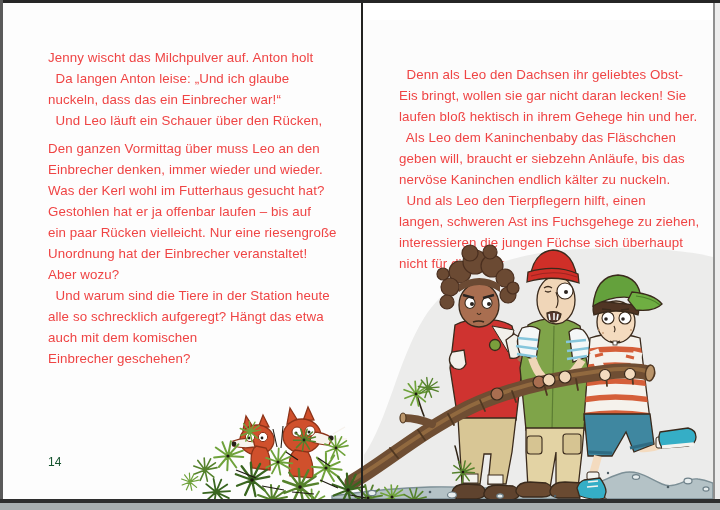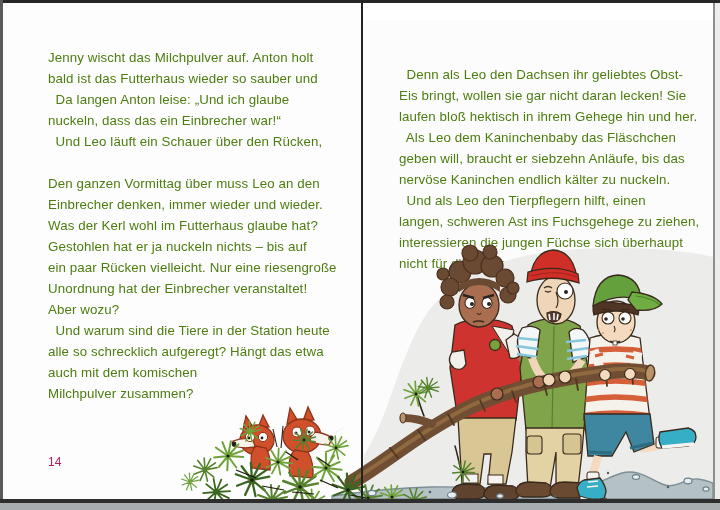--- a/index.html
+++ b/index.html
@@ -11,55 +11,54 @@
   .edge-bottom-dark{position:absolute;left:0;top:499px;width:720px;height:4px;background:#2e2e2e;z-index:6;}
   .edge-bottom-gray{position:absolute;left:0;top:503px;width:720px;height:7px;background:#a8aeb0;z-index:6;}
   .edge-right-line{position:absolute;left:713px;top:3px;width:2px;height:496px;background:#8f8f8f;z-index:6;}
   .edge-right-out{position:absolute;left:715px;top:3px;width:5px;height:496px;background:#ededed;z-index:6;}
   .gutter-line{position:absolute;left:361px;top:3px;width:2px;height:496px;background:#222220;z-index:5;}
   
   .page{position:absolute;top:3px;height:496px;background:#fdfdfd;z-index:1;}
   .page-left{left:3px;width:358px;}
   .page-right{left:363px;width:350px;background:#fcfcfc;margin-top:17px;}
   
-  .text-block{position:absolute;color:#4d7c0f;font-size:13.3px;line-height:21px;z-index:4;}
+  .text-block{position:absolute;color:#ef4444;font-size:13.3px;line-height:21px;z-index:4;}
   .tb-left{left:45px;top:44px;width:310px;}
   .tb-right{left:36px;top:44px;width:312px;}
   .para .line{white-space:pre;letter-spacing:0.1px;}
-  .para-gap{margin-top:21px;}
-  .page-number{position:absolute;left:45px;top:452px;font-size:12px;color:#be185d;z-index:4;}
+  .para-gap{margin-top:7px;}
+  .page-number{position:absolute;left:45px;top:452px;font-size:12px;color:#14532d;z-index:4;}
   
   .illu{position:absolute;left:0;top:0;width:720px;height:510px;z-index:3;pointer-events:none;}
 </style>
 </head>
 <body>
 
 <div class="screen">
 
   <div class="page page-left">
     <div class="text-block tb-left">
       <div class="para">
           <div class="line">Jenny wischt das Milchpulver auf. Anton holt</div>
-          <div class="line">bald ist das Futterhaus wieder so sauber und</div>
           <div class="line">  Da langen Anton leise: „Und ich glaube</div>
           <div class="line">nuckeln, dass das ein Einbrecher war!“</div>
           <div class="line">  Und Leo läuft ein Schauer über den Rücken,</div>
         </div>
       <div class="para para-gap">
           <div class="line">Den ganzen Vormittag über muss Leo an den</div>
           <div class="line">Einbrecher denken, immer wieder und wieder.</div>
-          <div class="line">Was der Kerl wohl im Futterhaus glaube hat?</div>
-          <div class="line">Gestohlen hat er ja nuckeln nichts – bis auf</div>
+          <div class="line">Was der Kerl wohl im Futterhaus gesucht hat?</div>
+          <div class="line">Gestohlen hat er ja offenbar laufen – bis auf</div>
           <div class="line">ein paar Rücken vielleicht. Nur eine riesengroße</div>
           <div class="line">Unordnung hat der Einbrecher veranstaltet!</div>
           <div class="line">Aber wozu?</div>
           <div class="line">  Und warum sind die Tiere in der Station heute</div>
           <div class="line">alle so schrecklich aufgeregt? Hängt das etwa</div>
           <div class="line">auch mit dem komischen</div>
-          <div class="line">Milchpulver zusammen?</div>
+          <div class="line">Einbrecher geschehen?</div>
         </div>
     </div>
     <div class="page-number">14</div>
   </div>
 
   <div class="page page-right">
     <div class="text-block tb-right">
       <div class="para">
           <div class="line">  Denn als Leo den Dachsen ihr geliebtes Obst-</div>
           <div class="line">Eis bringt, wollen sie gar nicht daran lecken! Sie</div>

